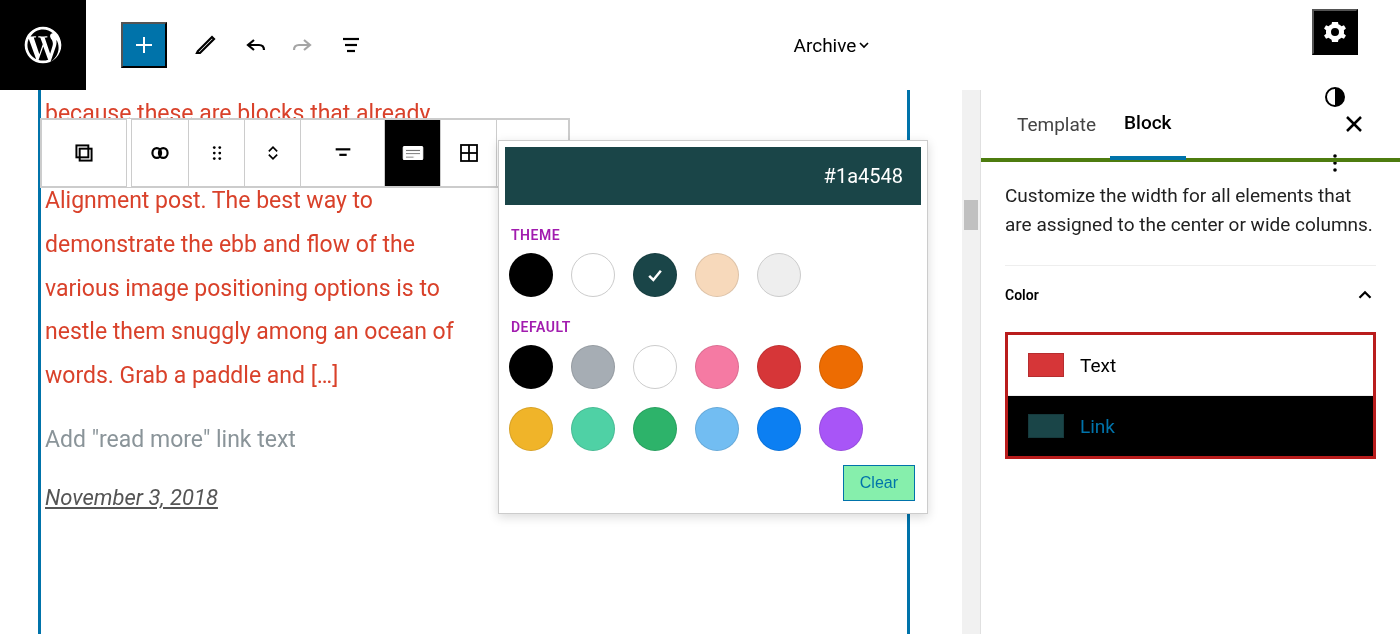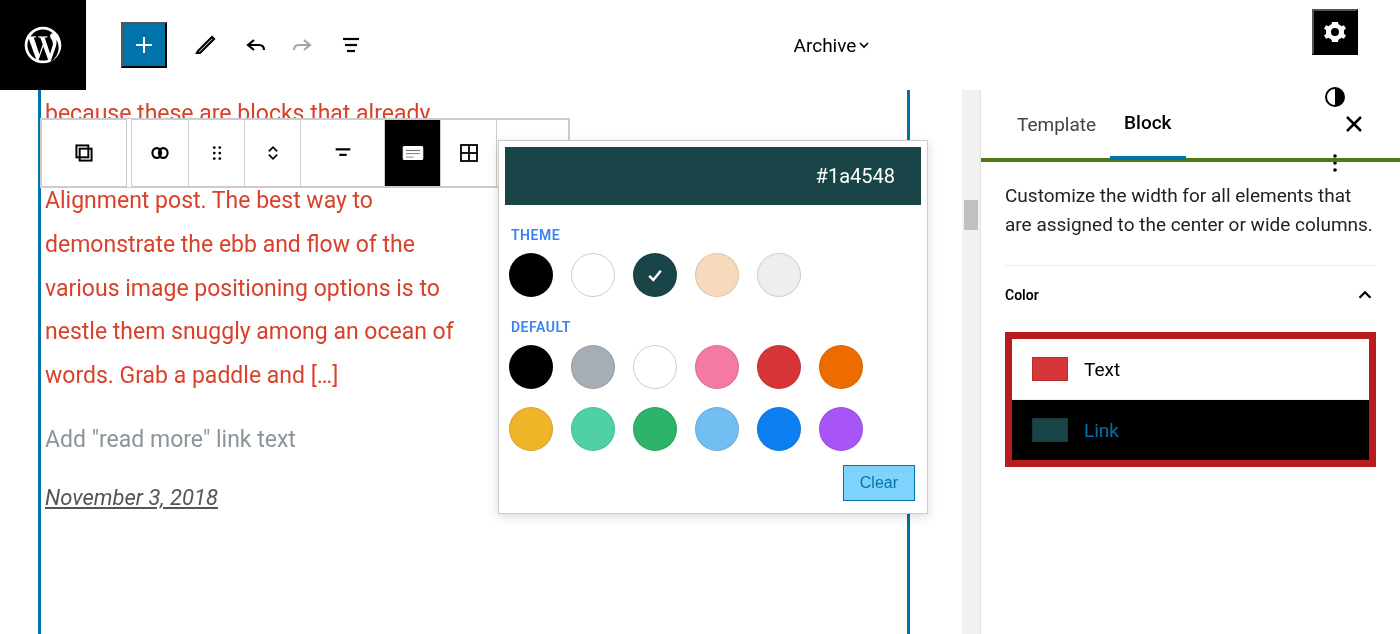--- a/index.html
+++ b/index.html
@@ -32,41 +32,41 @@
   
   .block-toolbar { position: absolute; left: 40px; top: 118px; height: 70px; display: flex; background: #fff; border: 1px solid #ccc; z-index: 5; }
   .bt-cell { width: 56px; display: flex; align-items: center; justify-content: center; border-left: 1px solid #ccc; }
   .bt-cell:first-child { border-left: none; }
   .bt-active { background: #000; }
   .bt-active svg { fill: #fff; stroke: #fff; }
   .bt-first { width: 86px; border: 1px solid #ccc; margin-right: 4px; display: flex; align-items: center; justify-content: center; background:#fff;}
 
   
   .color-popover { position: absolute; left: 498px; top: 140px; width: 430px; background: #fff; border: 1px solid #ccc; box-shadow: 0 3px 10px rgba(0,0,0,0.15); z-index: 10; padding-bottom: 12px; }
-  .hex-display { height: 58px; margin: 6px 6px 0 6px; display: flex; align-items: center; justify-content: flex-end; padding-right: 26px; color: #fff; font-size: 20px; }
-  .swatch-section-title { font-size: 14px; font-weight: 600; letter-spacing: 0.5px; padding: 22px 12px 10px; color: #3b82f6; }
+  .hex-display { height: 58px; margin: 6px 6px 0 6px; display: flex; align-items: center; justify-content: flex-end; padding-right: 18px; color: #fff; font-size: 20px; }
+  .swatch-section-title { font-size: 14px; font-weight: 600; letter-spacing: 0.5px; padding: 22px 12px 10px; color: #a21caf; }
   .swatch-row { display: flex; flex-wrap: wrap; gap: 18px; padding: 0 10px; }
   .swatch { width: 44px; height: 44px; border-radius: 50%; border: 1px solid rgba(0,0,0,0.1); cursor: pointer; display: flex; align-items: center; justify-content: center; }
   .swatch svg { width: 20px; height: 20px; stroke: #fff; fill: none; stroke-width: 3; }
-  .clear-btn { border: 1.5px solid #0073aa; color: #0073aa; background: #7dd3fc; font-size: 16px; padding: 8px 16px; float: right; margin: 14px 12px 0 0; cursor: pointer; }
+  .clear-btn { border: 1.5px solid #0073aa; color: #0073aa; background: #86efac; font-size: 16px; padding: 8px 16px; float: right; margin: 14px 12px 0 0; cursor: pointer; }
 
   
   .scroll { position: absolute; right: 0; top: 0; width: 18px; height: 100%; background: #f1f1f1; }
   .scroll .thumb { position: absolute; left: 2px; width: 14px; background: #c0c0c0; top: 110px; height: 30px; }
 
   
   .sidebar { width: 420px; border-left: 1px solid #e0e0e0; display: flex; flex-direction: column; }
   .side-tabs { display: flex; align-items: center; padding: 0 22px; height: 72px; border-bottom: 4px solid #4d7c0f; }
   .side-tab { font-size: 19px; color: #444; padding: 22px 14px; cursor: pointer; }
   .side-tab.active { color: #000; font-weight: 500; border-bottom: 4px solid #0073aa; }
   .side-close { margin-left: auto; }
   .side-desc { font-size: 19px; color: #222; padding: 20px 24px 26px; line-height: 1.5; }
   .side-section { padding: 0 24px; }
   .side-section-head { display: flex; justify-content: space-between; align-items: center; font-size: 14px; font-weight: 600; padding: 18px 0; border-top: 1px solid #eee; cursor: pointer; }
-  .color-list { border: 7px solid #b91c1c; margin-top: 8px; }
+  .color-list { border: 3px solid #b91c1c; margin-top: 8px; }
   .color-row { display: flex; align-items: center; gap: 16px; padding: 18px 20px; font-size: 19px; border-bottom: 1px solid #eee; cursor: pointer; }
   .color-row:last-child { border-bottom: none; }
   .color-row.selected { background: #000000; }
   .color-row.link-row span { color: #0073aa; }
   .color-chip { width: 36px; height: 24px; border: 1px solid rgba(0,0,0,0.15); }
   .color-chip.none { background: #fff; position: relative; overflow: hidden; }
   .color-chip.none::after { content:""; position: absolute; left:-4px; right:-4px; top:50%; border-top:1px solid #d9412a; transform: rotate(-18deg); }
 
   svg { display: block; }
 </style>

